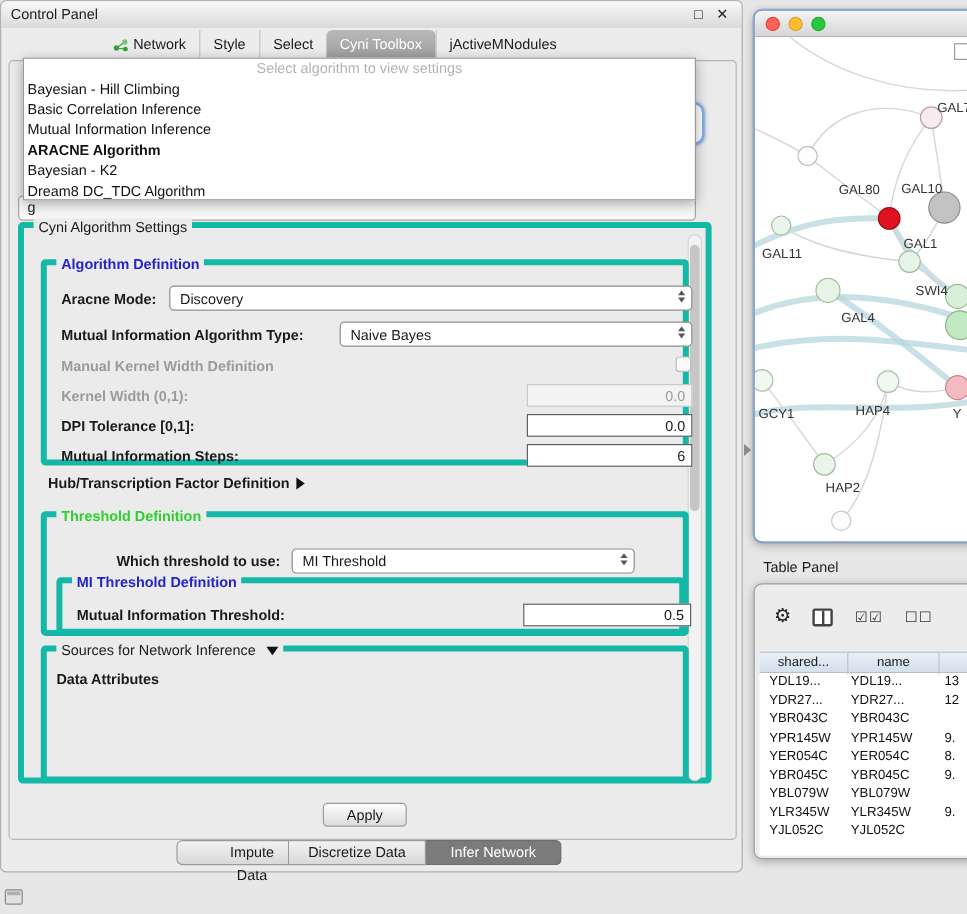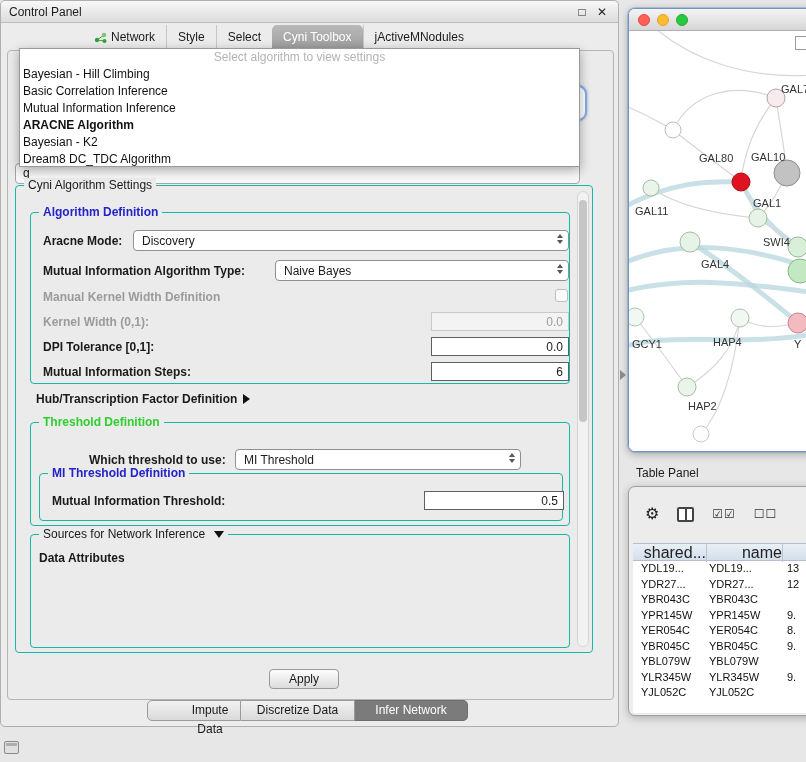--- a/index.html
+++ b/index.html
@@ -44,21 +44,21 @@
   .dd-item { height:17px; line-height:17px; padding-left:3px; color:#111; }
   .dd-item.sel { font-weight:bold; }
 
   
   #focus-remnant { left:552px; top:84px; width:34px; height:36px; background:#fff;
     border:2px solid #85abe4; border-radius:9px; box-shadow:0 0 3px #85abe4; z-index:40; }
   #combo-remnant { left:14px; top:162px; width:565px; height:21px; background:#f7f7f7;
     border:1px solid #a5a5a5; border-radius:4px; z-index:5; line-height:19px; padding-left:7px; }
 
   
-  .groupbox { border:1px solid #14b8a6; border-radius:4px; }
+  .groupbox { border:5px solid #14b8a6; border-radius:4px; }
   .legend { position:absolute; top:-8px; left:8px; background:#ebebeb; padding:0 4px;
     white-space:nowrap; line-height:14px; }
   .legend.blue  { color:#2323c8; font-weight:bold; }
   .legend.green { color:#2fcf2f; font-weight:bold; }
   .blab { font-weight:bold; white-space:nowrap; }
   .gray { color:#9b9b9b; }
 
   #settings-group { left:14px; top:184px; width:578px; height:468px; z-index:10; }
   #settings-scroll { right:3px; top:5px; width:12px; height:456px; background:#f2f2f2;
     border:1px solid #d6d6d6; border-radius:6px; }
@@ -128,21 +128,21 @@
     box-shadow:0 2px 8px rgba(0,0,0,.25); }
   #tbl-toolbar { left:0; top:8px; width:100%; height:38px; display:flex; align-items:center;
     gap:18px; padding-left:16px; }
   .tool-ic { color:#222; font-size:16px; line-height:16px; }
   #col-ic { width:17px; height:15px; border:2px solid #444; border-radius:2px; position:relative; background:#fff; }
   #col-ic:after { content:""; position:absolute; left:6px; top:0; width:2px; height:100%; background:#444; }
   .pair-ic { font-size:12px; letter-spacing:1px; color:#333; }
   #tbl-area { left:4px; top:56px; width:196px; height:170px; background:#fff; }
   #tbl-head { display:flex; height:18px; background:linear-gradient(#e9f0f7,#d3dfeb);
     border-top:1px solid #b3bfcc; border-bottom:1px solid #b3bfcc; }
-  .hcell { height:18px; line-height:17px; text-align:right; font-size:16px; color:#222;
+  .hcell { height:18px; line-height:17px; text-align:center; font-size:11px; color:#222;
     border-right:1px solid #b9c5d1; overflow:hidden; white-space:nowrap; }
   .hc1 { width:74px; } .hc2 { width:76px; } .hc3 { flex:1; }
   .trow { display:flex; height:15.5px; background:#fff; }
   .tcell { font-size:11px; line-height:15.5px; color:#111; white-space:nowrap; overflow:hidden; }
   .tc1 { width:74px; padding-left:8px; } .tc2 { width:76px; padding-left:2px; } .tc3 { flex:1; padding-left:4px; }
 
   
   #splitter-mark { left:620px; top:370px; width:0; height:0;
     border-top:5px solid transparent; border-bottom:5px solid transparent; border-left:6px solid #8a8a8a; }
   #dock-icon { left:4px; top:741px; width:15px; height:13px; background:#e0e0e0;

